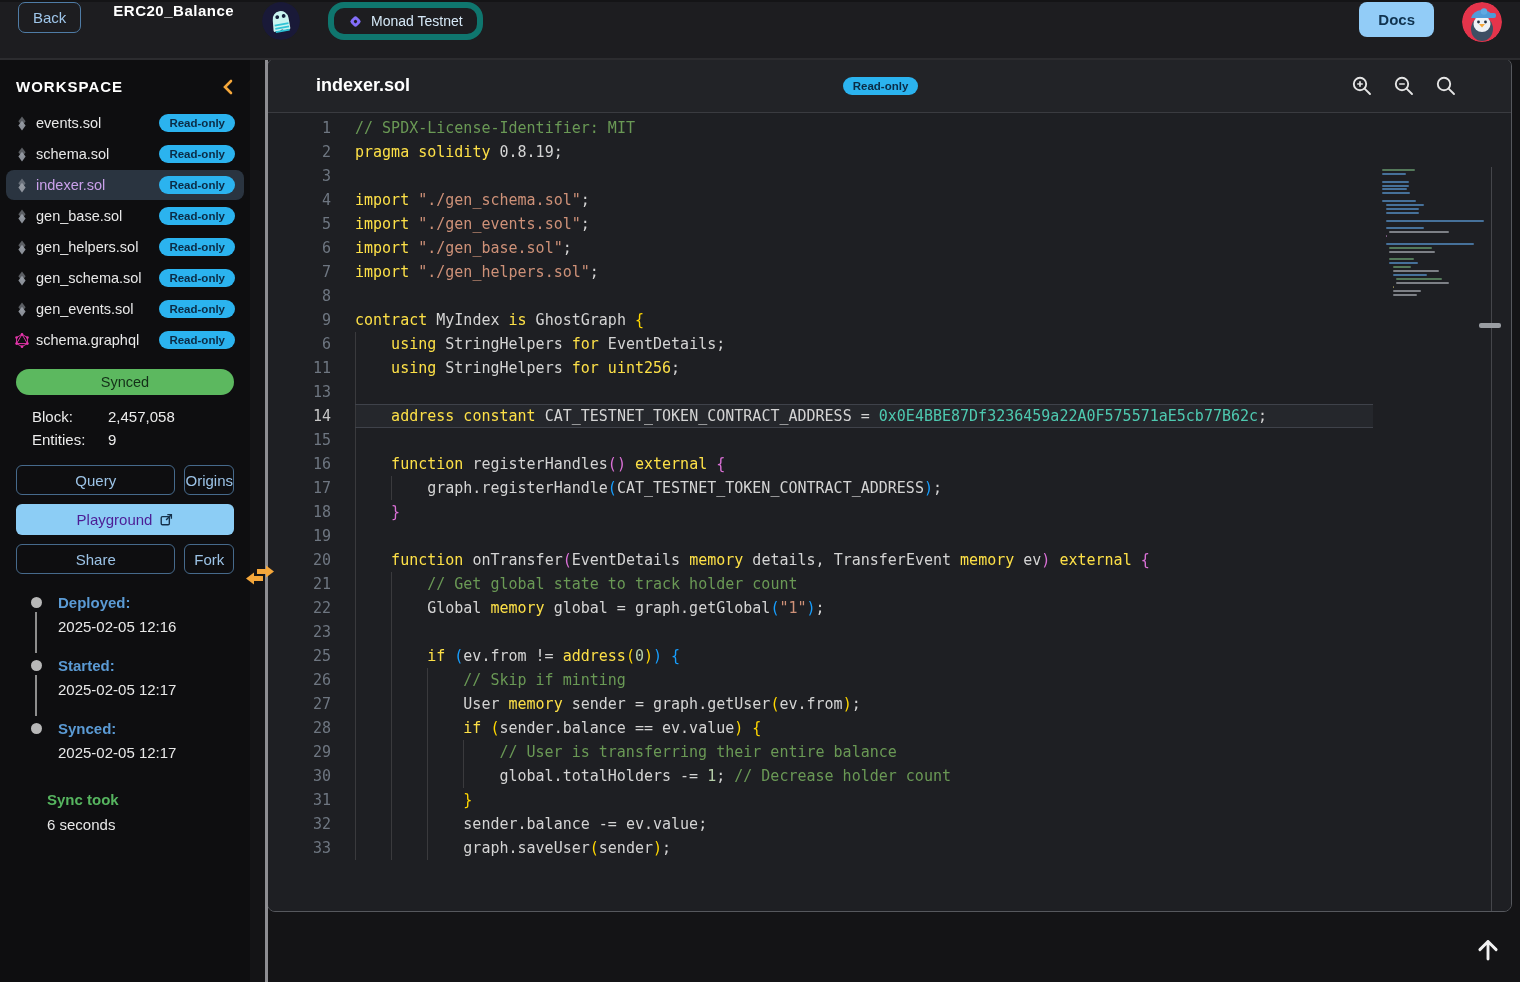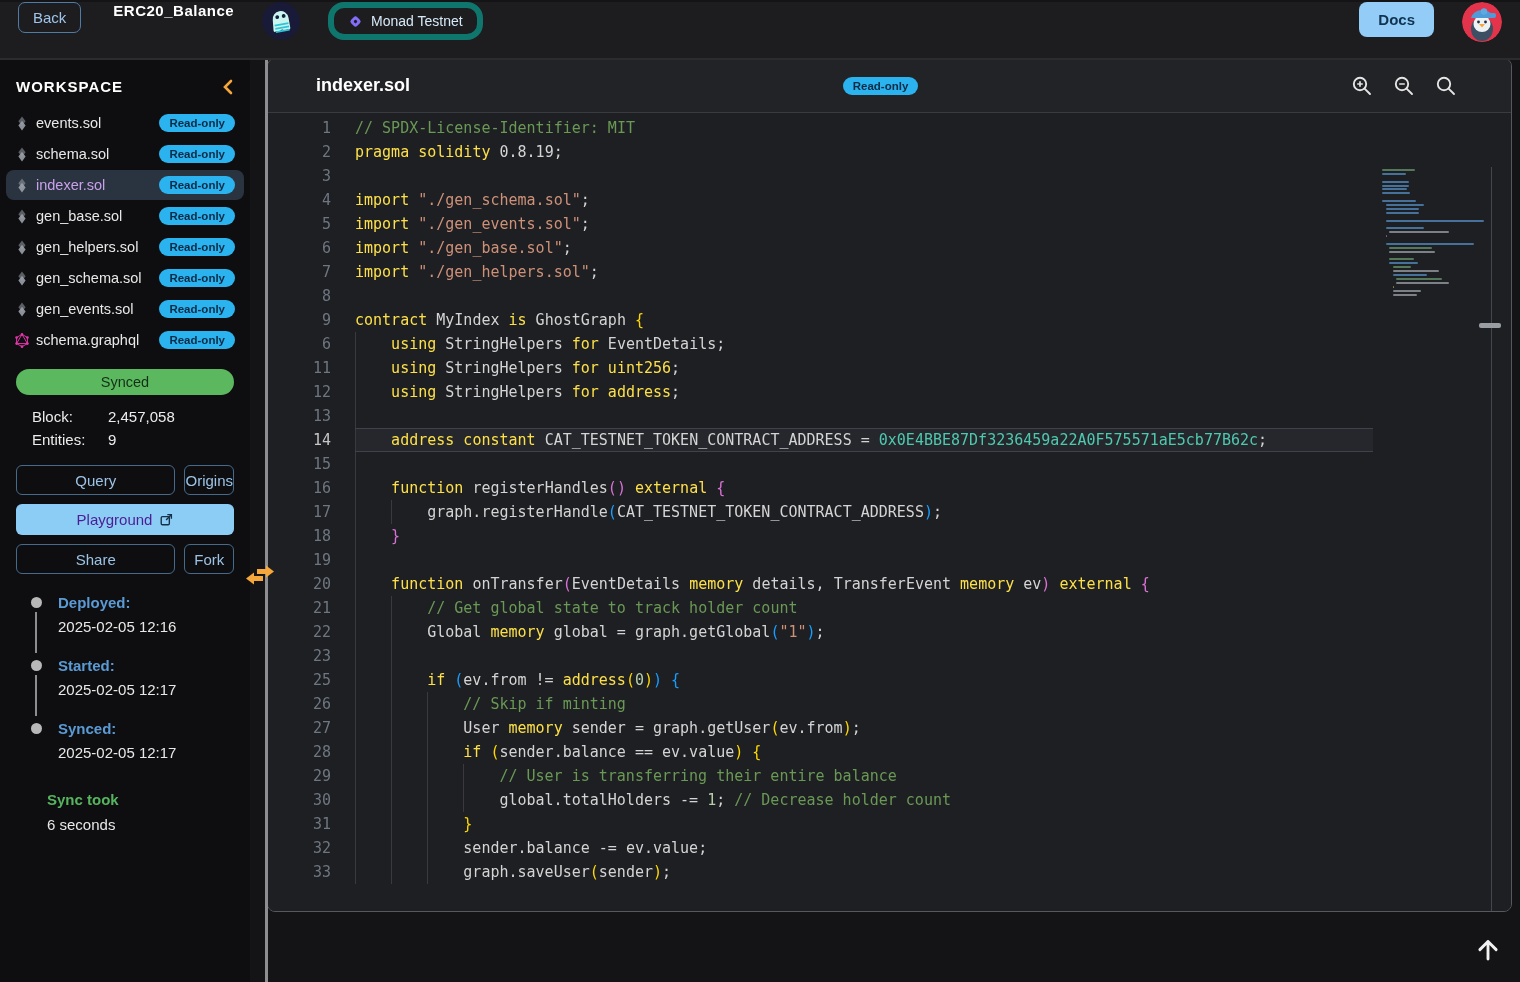--- a/index.html
+++ b/index.html
@@ -332,24 +332,20 @@
         </div>
         <div class="crow">
           <span class="gut">6</span>
           <span class="cwrap"><span class="ig"></span><span class="tk kw">using</span><span class="tk pl"> StringHelpers </span><span class="tk kw">for</span><span class="tk pl"> EventDetails;</span></span>
         </div>
         <div class="crow">
           <span class="gut">11</span>
           <span class="cwrap"><span class="ig"></span><span class="tk kw">using</span><span class="tk pl"> StringHelpers </span><span class="tk kw">for</span><span class="tk pl"> </span><span class="tk kw">uint256</span><span class="tk pl">;</span></span>
         </div>
         <div class="crow">
-          <span class="gut">12</span>
-          <span class="cwrap"><span class="ig"></span><span class="tk kw">using</span><span class="tk pl"> StringHelpers </span><span class="tk kw">for</span><span class="tk pl"> </span><span class="tk kw">address</span><span class="tk pl">;</span></span>
-        </div>
-        <div class="crow">
           <span class="gut">13</span>
           <span class="cwrap"><span class="ig"></span></span>
         </div>
         <div class="crow active">
           <span class="gut">14</span>
           <span class="cwrap"><span class="ig"></span><span class="tk kw">address</span><span class="tk pl"> </span><span class="tk kw">constant</span><span class="tk pl"> CAT_TESTNET_TOKEN_CONTRACT_ADDRESS = </span><span class="tk hex">0x0E4BBE87Df3236459a22A0F575571aE5cb77B62c</span><span class="tk pl">;</span></span>
         </div>
         <div class="crow">
           <span class="gut">15</span>
           <span class="cwrap"><span class="ig"></span></span>

